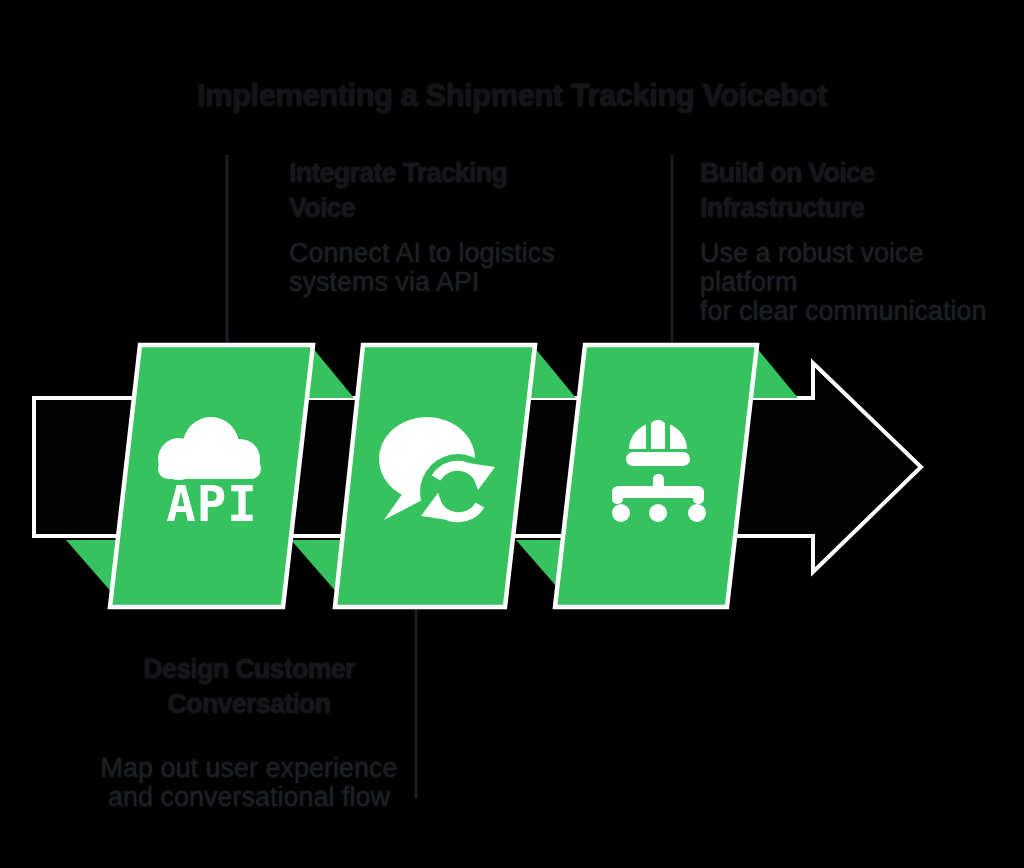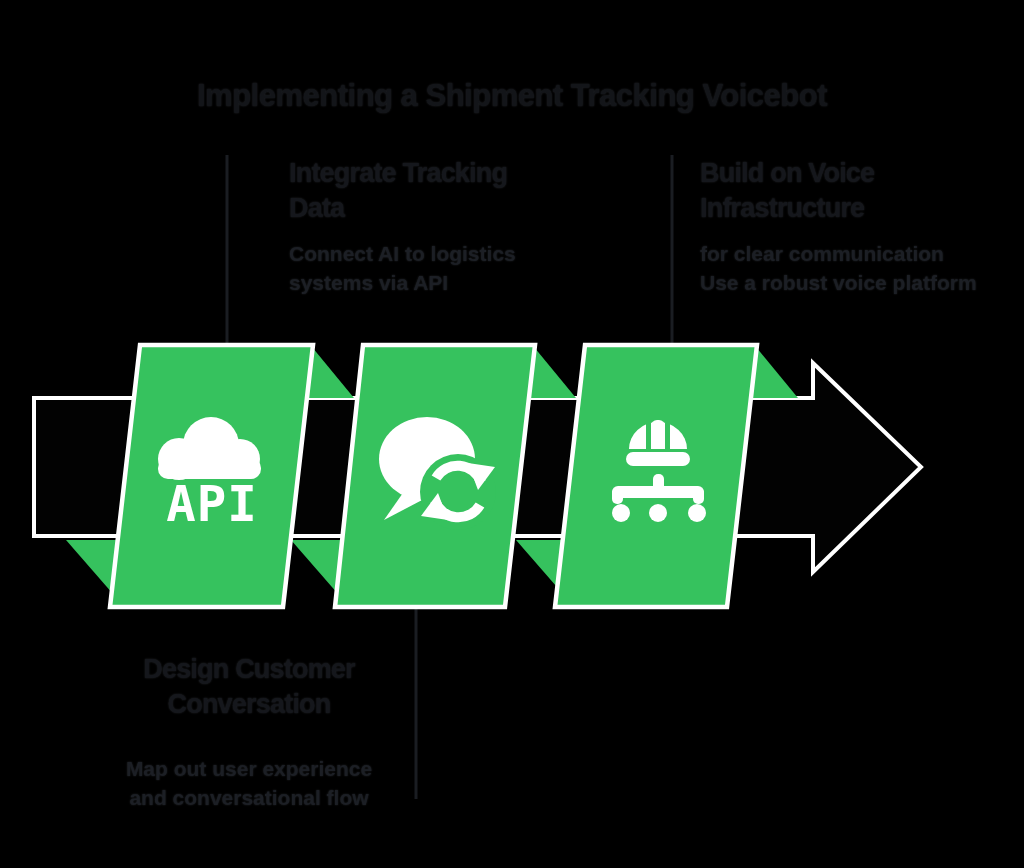--- a/index.html
+++ b/index.html
@@ -13,21 +13,21 @@
     font-size:31px;font-weight:800;letter-spacing:-0.5px;color:#131519;
     text-shadow:0 0 2px rgba(125,132,145,0.32);
   }
   .label-block{position:absolute;}
   .label-block .hline{
     font-size:27px;line-height:35px;font-weight:800;letter-spacing:-0.8px;color:#15171c;
     text-shadow:0 0 2px rgba(125,132,145,0.30);
   }
   .label-block .bwrap{margin-top:13px;}
   .label-block .bline{
-    font-size:21px;line-height:29px;font-weight:700;color:#1c1f25;
+    font-size:27px;line-height:29px;font-weight:400;color:#1c1f25;
     text-shadow:0 0 2px rgba(125,132,145,0.28);
   }
   #block-1{left:245px;top:156px;width:270px;text-align:left;margin-left:44px;}
   #block-3{left:700px;top:156px;width:300px;text-align:left;}
   #block-2{left:99px;top:652px;width:300px;text-align:center;}
   #block-2 .bwrap{margin-top:32px;}
   svg{position:absolute;left:0;top:0;}
   .api-text{
     font-family:"DejaVu Sans Mono", monospace;
     font-weight:700;font-size:49px;letter-spacing:1px;
@@ -35,33 +35,33 @@
 </style>
 </head>
 <body>
 
 <div class="stage">
 
   <div class="title">Implementing a Shipment Tracking Voicebot</div>
 
   <div class="label-block" id="block-1">
     <div class="hline">Integrate Tracking</div>
-    <div class="hline">Data</div>
+    <div class="hline">Voice</div>
     <div class="bwrap">
       <div class="bline">Connect AI to logistics</div>
       <div class="bline">systems via API</div>
     </div>
   </div>
 
   <div class="label-block" id="block-3">
     <div class="hline">Build on Voice</div>
     <div class="hline">Infrastructure</div>
     <div class="bwrap">
+      <div class="bline">Use a robust voice platform</div>
       <div class="bline">for clear communication</div>
-      <div class="bline">Use a robust voice platform</div>
     </div>
   </div>
 
   <div class="label-block" id="block-2">
     <div class="hline">Design Customer</div>
     <div class="hline">Conversation</div>
     <div class="bwrap">
       <div class="bline">Map out user experience</div>
       <div class="bline">and conversational flow</div>
     </div>

